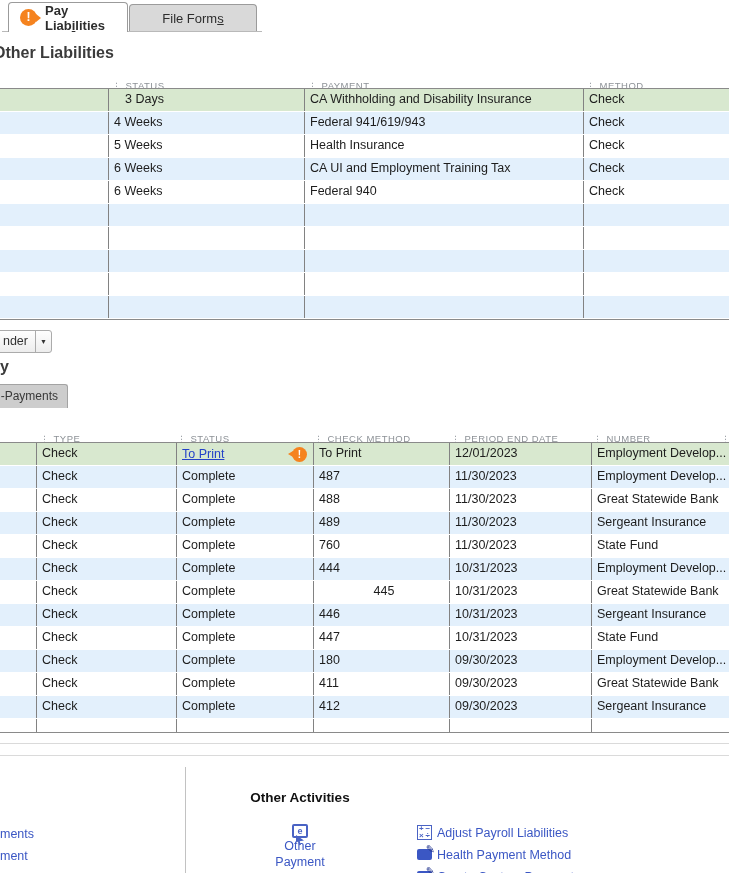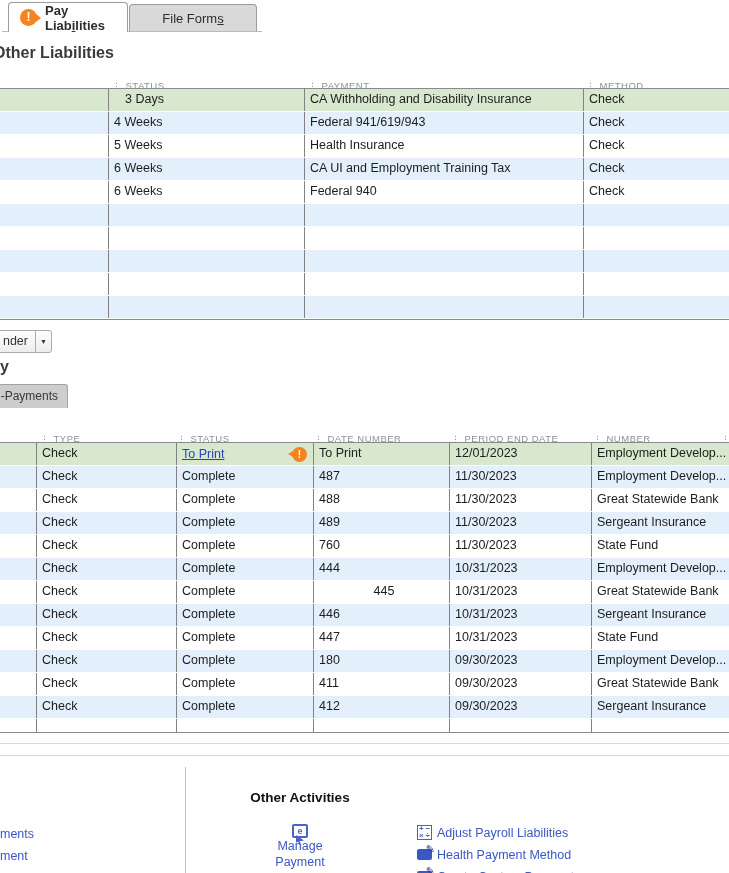--- a/index.html
+++ b/index.html
@@ -159,21 +159,21 @@
     <span class="lbl">nder</span>
     <span class="arrow">▼</span>
   </div>
 
   <div class="h1" style="left:0; top:358px;">y</div>
   <div class="htab">-Payments</div>
 
   <div class="thdr" style="top:425px;">
     <span class="hcell" style="left:40px;"><span class="grip">⋮</span><span>TYPE</span></span>
     <span class="hcell" style="left:177px;"><span class="grip">⋮</span><span>STATUS</span></span>
-    <span class="hcell" style="left:314px;"><span class="grip">⋮</span><span>DATE NUMBER</span></span>
+    <span class="hcell" style="left:314px;"><span class="grip">⋮</span><span>CHECK METHOD</span></span>
     <span class="hcell" style="left:451px;"><span class="grip">⋮</span><span>PERIOD END DATE</span></span>
     <span class="hcell" style="left:593px;"><span class="grip">⋮</span><span>NUMBER</span></span>
     <span class="hcell" style="left:721px;"><span class="grip">⋮</span></span>
   </div>
   <div class="tbody" style="top:442px;" id="ph-body">
       <div class="trow rg">
         <div class="cell" style="width: 36px;"></div>
         <div class="cell bl" style="width: 140px;">Check</div>
         <div class="cell bl status-flex" style="width: 137px;">
           <a class="cell-link" href="#">To Print</a>
@@ -284,21 +284,21 @@
   <div class="hline" style="top:743px;"></div>
   <div class="hline" style="top:755px;"></div>
   <div class="vdiv"></div>
 
   <div class="qlink" style="top:827px;">ments</div>
   <div class="qlink" style="top:849px;">ment</div>
 
   <div class="oa-title">Other Activities</div>
   <div class="manage">
     <span class="eicon">e</span><br>
-    <span>Manage</span><br>
+    <span>Other</span><br>
     <span>Payment Methods</span>
   </div>
   <div class="oa-links">
     <div class="oa-row">
       <span class="icon-adjust">
           <span>+</span>
           <span>−</span>
           <span>×</span>
           <span>÷</span>
         </span>

